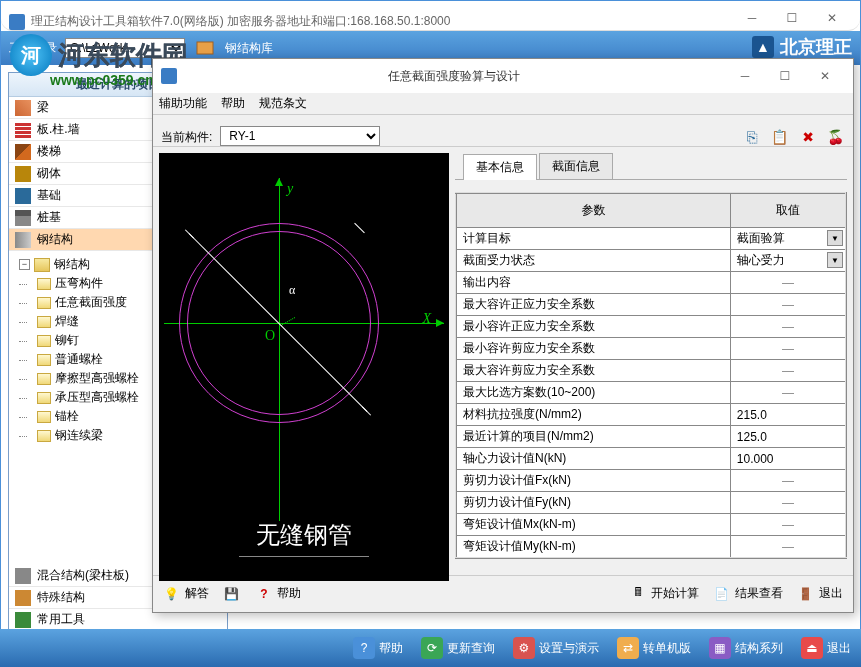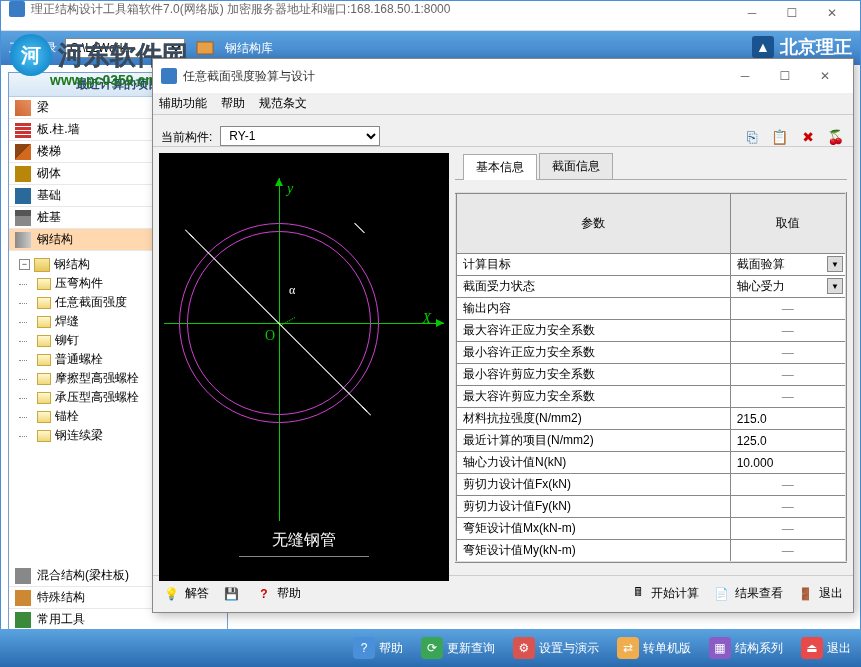--- a/index.html
+++ b/index.html
@@ -1,20 +1,20 @@
 <!DOCTYPE html>
 <html><head>
 <meta charset="utf-8">
 <style>
 * { margin: 0; padding: 0; box-sizing: border-box; font-family: "Microsoft YaHei", SimSun, sans-serif; font-size: 12px; }
 body { width: 861px; height: 667px; background: #f0f0f0; position: relative; overflow: hidden; }
 
 
 .main-window { width: 861px; height: 667px; background: #fff; border: 1px solid #4a90d9; }
-.main-titlebar { height: 30px; background: #fff; display: flex; align-items: flex-start; padding: 0 8px; border-bottom: 1px solid #ddd; }
+.main-titlebar { height: 30px; background: #fff; display: flex; align-items: flex-end; padding: 0 8px; border-bottom: 1px solid #ddd; border-radius: 12px; }
 .main-title-icon { width: 16px; height: 16px; background: #3a7cc4; border-radius: 2px; margin-right: 6px; }
 .main-title { color: #666; flex: 1; }
 .win-btns { display: flex; gap: 0; }
 .win-btn { width: 40px; height: 24px; display: flex; align-items: center; justify-content: center; color: #666; cursor: pointer; }
 
 
 .watermark { position: absolute; top: 30px; left: 0; z-index: 5; pointer-events: none; }
 .wm-logo { display: flex; align-items: center; padding: 4px 10px; }
 .wm-circle { width: 42px; height: 42px; border-radius: 50%; background: radial-gradient(circle, #4fc3f7, #0277bd); display: flex; align-items: center; justify-content: center; font-size: 20px; color: #fff; font-weight: bold; }
 .wm-text { font-size: 26px; font-weight: bold; margin-left: 6px; background: linear-gradient(180deg, #4a5568, #2d3748); -webkit-background-clip: text; color: #3a4a5a; }
@@ -60,21 +60,21 @@
 .bb-icon { width: 22px; height: 22px; border-radius: 4px; display: flex; align-items: center; justify-content: center; }
 .bb-icon.help { background: #4a90d9; }
 .bb-icon.query { background: #3aa655; }
 .bb-icon.set { background: #d9534f; }
 .bb-icon.conv { background: #f0ad4e; }
 .bb-icon.series { background: #8a5cc4; }
 .bb-icon.exit { background: #e84a4a; }
 
 
 .dialog { position: absolute; left: 152px; top: 58px; width: 702px; height: 555px; background: #f0f0f0; border: 1px solid #888; box-shadow: 3px 3px 10px rgba(0,0,0,0.25); z-index: 10; }
-.dlg-titlebar { height: 30px; background: #fff; display: flex; align-items: center; padding: 17px 8px; }
+.dlg-titlebar { height: 30px; background: #fff; display: flex; align-items: center; padding: 17px 8px; text-align: center; }
 .dlg-title-icon { width: 16px; height: 16px; background: #3a7cc4; border-radius: 2px; margin-right: 6px; }
 .dlg-title { flex: 1; color: #333; }
 .dlg-menu { height: 22px; display: flex; align-items: center; padding: 0 6px; gap: 14px; background: #f0f0f0; border-bottom: 1px solid #ccc; }
 .dlg-menu span { cursor: pointer; }
 
 .dlg-toolbar { height: 32px; display: flex; align-items: flex-end; padding: 0 8px; gap: 8px; border-bottom: 1px solid #ccc; }
 .dlg-select { width: 160px; height: 20px; background: #fff; border: 1px solid #888; padding: 0 4px; }
 .dlg-tool-icons { margin-left: auto; display: flex; gap: 10px; }
 .dlg-ico { width: 18px; height: 18px; cursor: pointer; display:flex; align-items:center; justify-content:center; font-size:14px; }
 
@@ -90,32 +90,32 @@
 .lbl-x { position:absolute; top:158px; right:18px; color:#0c0; font-family:serif; font-size:14px; font-style:italic; }
 .lbl-y { position:absolute; left:128px; top:28px; color:#0c0; font-family:serif; font-size:14px; font-style:italic; }
 .lbl-o { position:absolute; left:106px; top:175px; color:#0c0; font-family:serif; font-size:14px; }
 .lbl-a { position:absolute; left:130px; top:130px; color:#fff; font-family:serif; font-size:12px; }
 .circle1 { position:absolute; left:20px; top:70px; width:200px; height:200px; border:1px solid #d040d0; border-radius:50%; }
 .circle2 { position:absolute; left:28px; top:78px; width:184px; height:184px; border:1px solid #d040d0; border-radius:50%; }
 .diag { position:absolute; left:30px; top:80px; width:252px; height:1px; background:#fff; transform-origin:left; transform:rotate(45deg); }
 .tick1 { position:absolute; left:30px; top:75px; width:1px; height:12px; background:#fff; transform:rotate(-45deg); }
 .tick2 { position:absolute; left:207px; top:252px; width:1px; height:12px; background:#fff; transform:rotate(-45deg); }
 .tick3 { position:absolute; left:200px; top:68px; width:1px; height:14px; background:#fff; transform:rotate(-45deg); }
-.canvas-label { position:absolute; bottom:30px; left:0; right:0; text-align:center; color:#fff; font-size:16px; font-family:SimSun; }
+.canvas-label { position:absolute; bottom:30px; left:0; right:0; text-align:center; color:#fff; font-size:24px; font-family:SimSun; }
 .canvas-underline { position:absolute; bottom:24px; left:80px; right:80px; height:1px; background:#888; }
 .degree-line { position:absolute; top:172px; left:122px; width:16px; border-top:1px dotted #0c0; transform-origin:left; transform:rotate(-30deg); }
 
 
 .tabs { display: flex; border-bottom: 1px solid #aaa; }
 .tab { padding: 4px 12px; background: #e8e8e8; border: 1px solid #aaa; border-bottom: none; margin-right: 2px; cursor: pointer; }
 .tab.active { background: #fff; position: relative; top: 1px; margin-left: 8px; }
 
 
 .param-table { width: 100%; border-collapse: collapse; margin-top: 12px; border: 2px inset #ddd; }
-.param-table th { background: #e8e8e8; border: 1px solid #888; padding: 21px 6px; font-weight: normal; text-align: center; }
+.param-table th { background: #e8e8e8; border: 1px solid #888; padding: 8px 6px; font-weight: normal; text-align: center; }
 .param-table td { border: 1px solid #888; padding: 2px 6px; background: #fff; height: 20px; }
 .param-table td.val { position:relative; }
 .dd-arrow { position:absolute; right:2px; top:2px; width:16px; height:16px; background:#ddd; border:1px solid #888; display:flex; align-items:center; justify-content:center; font-size:8px; }
 .dash { text-align:center; color:#888; }
 
 
 .dlg-bottom { height: 36px; border-top: 1px solid #ccc; display: flex; align-items: center; padding: 0 10px; gap: 14px; }
 .dlg-btn { display: flex; align-items: center; gap: 4px; cursor: pointer; }
 .dlg-btn-ico { width: 18px; height: 18px; display:flex; align-items:center; justify-content:center; }
 .spacer { flex: 1; }
@@ -362,20 +362,24 @@
             </tr>
             <tr>
               <td>最小容许剪应力安全系数</td>
               <td class="val dash">—</td>
             </tr>
             <tr>
               <td>最大容许剪应力安全系数</td>
               <td class="val dash">—</td>
             </tr>
             <tr>
+              <td>最大比选方案数(10~200)</td>
+              <td class="val dash">—</td>
+            </tr>
+            <tr>
               <td>材料抗拉强度(N/mm2)</td>
               <td class="val">215.0</td>
             </tr>
             <tr>
               <td>最近计算的项目(N/mm2)</td>
               <td class="val">125.0</td>
             </tr>
             <tr>
               <td>轴心力设计值N(kN)</td>
               <td class="val">10.000</td>

